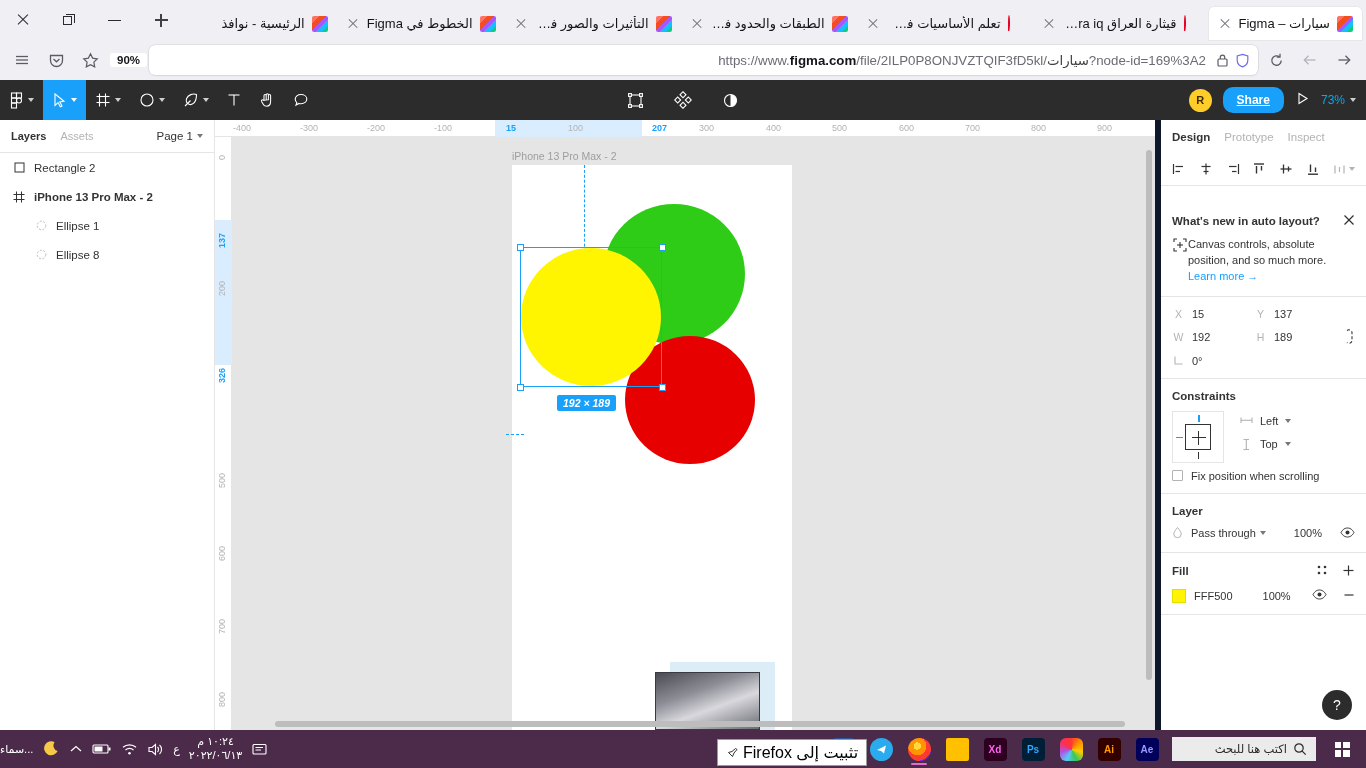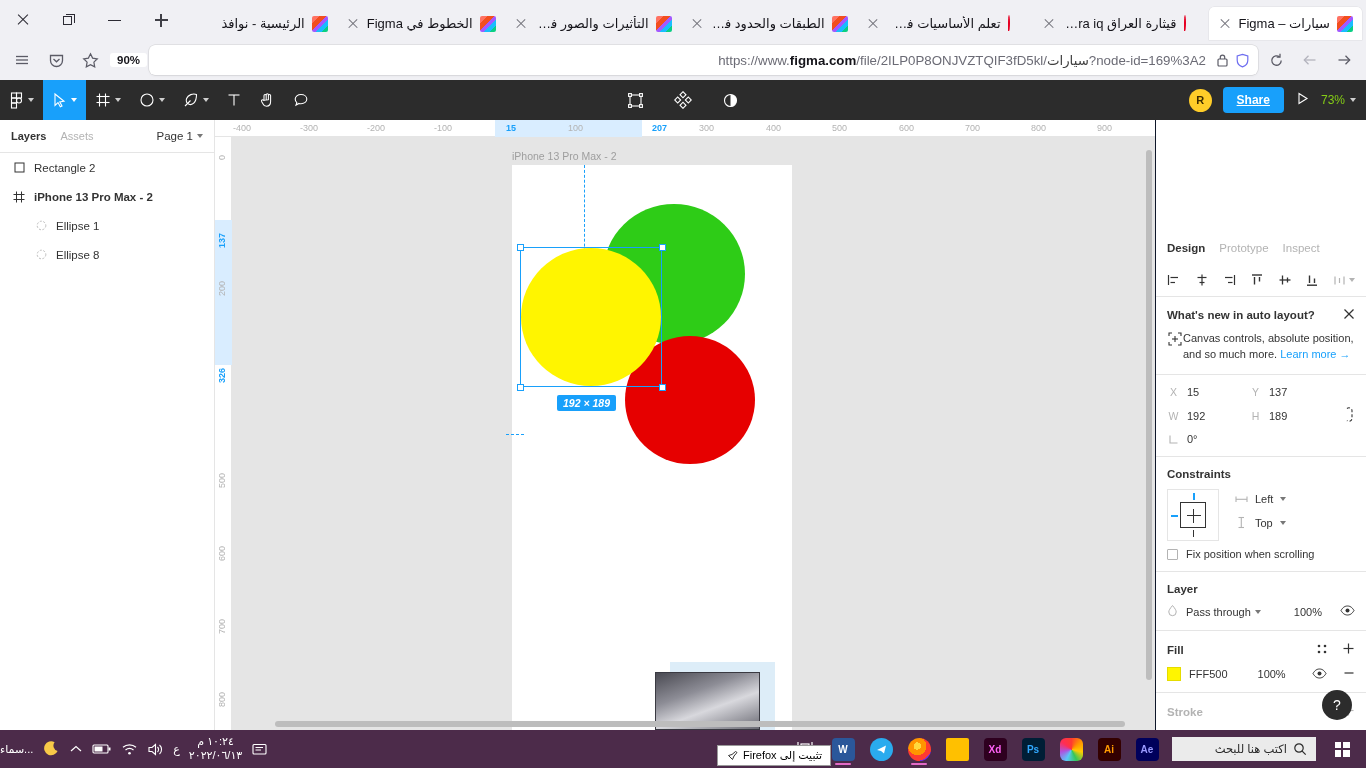--- a/index.html
+++ b/index.html
@@ -95,22 +95,22 @@
   .ftool { height:40px; display:flex; align-items:center; justify-content:center; padding: 0 9px; gap:3px; }
   .ftool.active { background:#18a0fb; }
   .caret { width:0;height:0;border-left:3.2px solid transparent;border-right:3.2px solid transparent;border-top:4px solid #cfcfcf; margin-left:1px; }
   .ftool.active .caret { border-top-color:#fff; }
   .ftool-center { position:absolute; left:50%; transform: translateX(-50%); display:flex; align-items:center; gap: 12px; }
   .ftool-right { position:absolute; right:10px; display:flex; align-items:center; gap: 11px; }
   .avatar {
     width:23px;height:23px;border-radius:50%;background:#ffcd29;color:#3d2c00;font-size:11px;font-weight:700;
     display:flex;align-items:center;justify-content:center;
   }
-  .share-btn { background:#18a0fb; color:#fff; font-size:12px; font-weight:600; border-radius:4px; padding:6px 14px;text-decoration:underline; }
-  .zoomlevel { font-size:12px; color:#84cc16; display:flex; align-items:center; gap:4px;justify-content:center; }
+  .share-btn { background:#18a0fb; color:#fff; font-size:12px; font-weight:600; border-radius:10px; padding:6px 14px;text-decoration:underline; }
+  .zoomlevel { font-size:12px; color:#0ea5e9; display:flex; align-items:center; gap:4px;justify-content:center; }
 
   .figma-body { flex:1; display:flex; min-height:0; }
 
   
   .lpanel { width: 215px; flex:0 0 215px; background:#fff; border-right:1px solid #e5e5e5; display:flex; flex-direction:column; }
   .lpanel-tabs { height:33px; display:flex; align-items:center; padding: 0 11px; gap:14px; border-bottom:1px solid #e5e5e5; }
   .lpanel-tabs .lt { font-size:11px; color:#b3b3b3; }
   .lpanel-tabs .lt.active { color:#333; font-weight:600; }
   .lpanel-tabs .page-sel { margin-left:auto; font-size:11.5px; color:#333; display:flex; align-items:center; gap:4px; }
   .caret-dark { width:0;height:0;border-left:3.2px solid transparent;border-right:3.2px solid transparent;border-top:4px solid #777; }
@@ -147,28 +147,28 @@
     position:absolute; background:#18a0fb; color:#fff; font-size:10.5px; font-weight:700;
     padding:2px 6px; border-radius:2px; white-space:nowrap;
   }
   .guide-v { position:absolute; width:0; border-left:1px dashed #18a0fb; }
   .guide-h { position:absolute; height:0; border-top:1px dashed #18a0fb; }
 
   .hscroll { position:absolute; bottom:3px; left:60px; right:30px; height:6px; background:#bdbdbd; border-radius:3px; z-index:7; }
   .vscroll { position:absolute; right:3px; top:30px; height:530px; width:6px; background:#bdbdbd; border-radius:3px; z-index:7; }
 
   
-  .rpanel { width: 211px; flex:0 0 211px; background:#fff; border-left:1px solid #0f172a; display:flex; flex-direction:column; font-size:11px; color:#333;justify-content:flex-end; }
+  .rpanel { width: 211px; flex:0 0 211px; background:#fff; border-left:6px solid #0f172a; display:flex; flex-direction:column; font-size:11px; color:#333; }
   .rp-tabs { height:33px; display:flex; align-items:center; gap:14px; padding:0 11px; }
   .rp-tabs .rt { font-size:11.5px; color:#b3b3b3; }
   .rp-tabs .rt.active { color:#333; font-weight:600; }
   .rp-align { height:33px; display:flex; align-items:center; justify-content:space-between; padding: 0 11px; border-bottom:1px solid #e5e5e5; }
   .rp-sec { padding: 11px; border-bottom:1px solid #e5e5e5; }
   .rp-sec-title { font-weight:700; font-size:11.5px; margin-bottom:9px; }
-  .whatsnew-head { display:flex; align-items:center; justify-content:space-between; font-weight:700; font-size:11.5px; }
+  .whatsnew-head { display:flex; align-items:center; justify-content:space-between; font-weight:700; font-size:11.5px;margin-top:17px; }
   .whatsnew-body { display:flex; margin-top:9px; }
   .whatsnew-text { font-size:11px; line-height:1.45; color:#333; }
   .link { color:#18a0fb; }
   .proprow { display:flex; align-items:center; margin-bottom:9px; }
   .propcell { width:82px; display:flex; align-items:center; gap:7px; }
   .proplabel { color:#b3b3b3; width:13px; font-size:10.5px; display:flex; justify-content:center; }
   .propval { font-size:11px; color:#333; }
   .constraint-box {
     width:52px;height:52px;border:1px solid #e5e5e5;position:relative;display:flex;align-items:center;justify-content:center;
   }
@@ -208,21 +208,21 @@
   .tb-running::after { content:""; position:absolute; bottom:1px; left:9px; width:16px; height:2.5px; background:#e36ac7; border-radius:2px; }
   .tray { display:flex; flex-direction: row-reverse; align-items:center; gap:9px; margin-right:auto; }
   .tray-clock { text-align:center; line-height:1.25; font-size:11px; direction:rtl; }
   .tray-item { display:flex; align-items:center; justify-content:center; }
   .preview-img {
     position:absolute; bottom:38px; left:655px; width:105px; height:58px;
     background: linear-gradient(160deg, #4a4a52 0%, #8d8d96 35%, #d8d8dd 60%, #6a6a73 100%);
     border:1px solid #3a3a42;
   }
   .tooltip {
-    position:absolute; bottom:2px; left:717px; background:#fff; color:#000; font-size:11px;
+    position:absolute; bottom:2px; left:717px; background:#fff; color:#000; font-size:16px;
     padding:3px 8px; border:1px solid #9a9a9a; display:flex; flex-direction:row-reverse; align-items:center; gap:5px;
     direction: rtl; white-space:nowrap; z-index: 30;
   }
 </style>
 </head>
 <body>
 
 <div id="firefox-window">
 
   <div class="tabstrip">
@@ -798,33 +798,20 @@
               </svg>
             </span>
             <span style="margin-left:8px;">
               <svg width="12" height="12" viewBox="0 0 12 12">
                   <line x1="1.5" y1="6" x2="10.5" y2="6" stroke="#333" stroke-width="1.2"></line>
                 </svg>
             </span>
           </div>
         </div>
 
-        <div class="rp-sec" style="border-bottom:none;">
-          <div class="rowflex">
-            <span class="rp-sec-title" style="margin:0; color:#b3b3b3;">Stroke</span>
-            <span style="margin-left:auto;">
-              <svg width="13" height="13" viewBox="0 0 13 13">
-                  <g stroke="#b3b3b3" stroke-width="1.2">
-                    <line x1="6.5" y1="1.5" x2="6.5" y2="11.5"></line>
-                    <line x1="1.5" y1="6.5" x2="11.5" y2="6.5"></line>
-                  </g>
-                </svg>
-            </span>
-          </div>
-        </div>
 
         <div class="help-fab">?</div>
       </div>
 
     </div>
   </div>
 </div>
 
 <div class="taskbar">
 

